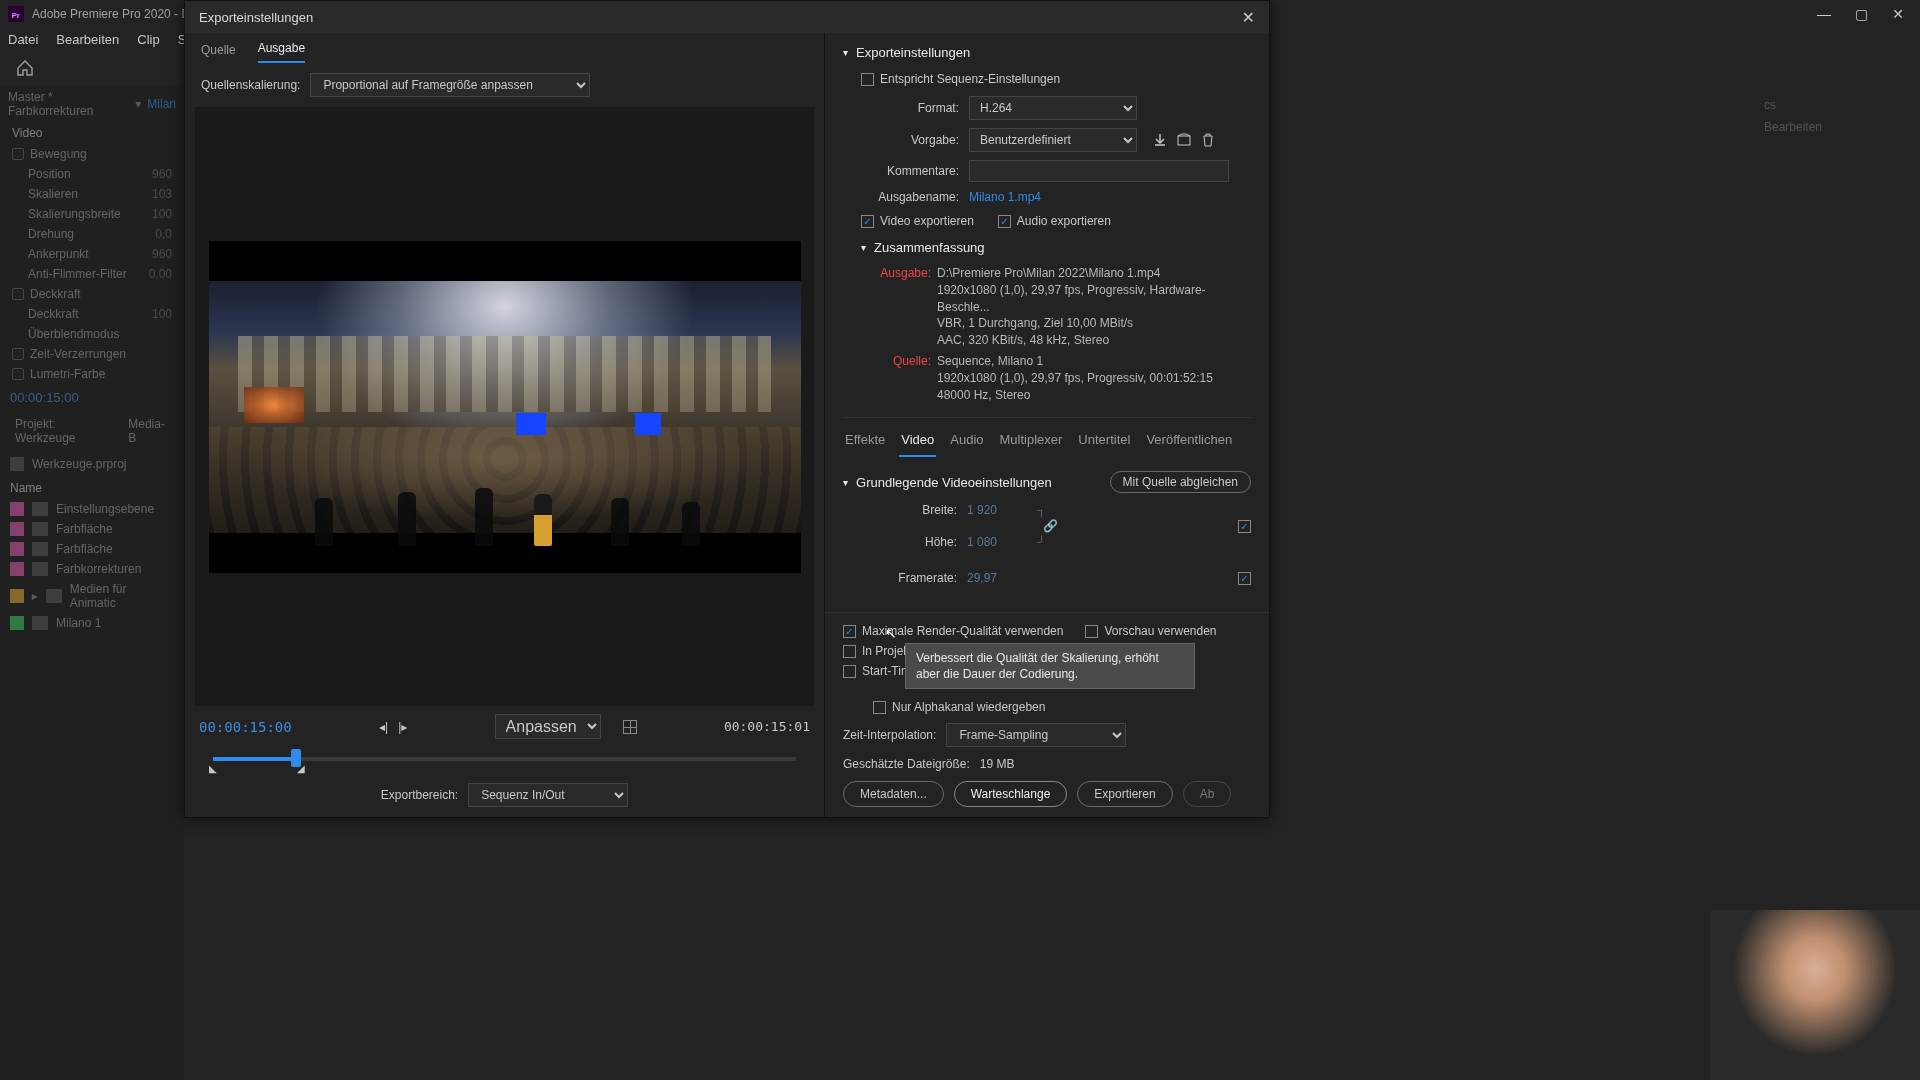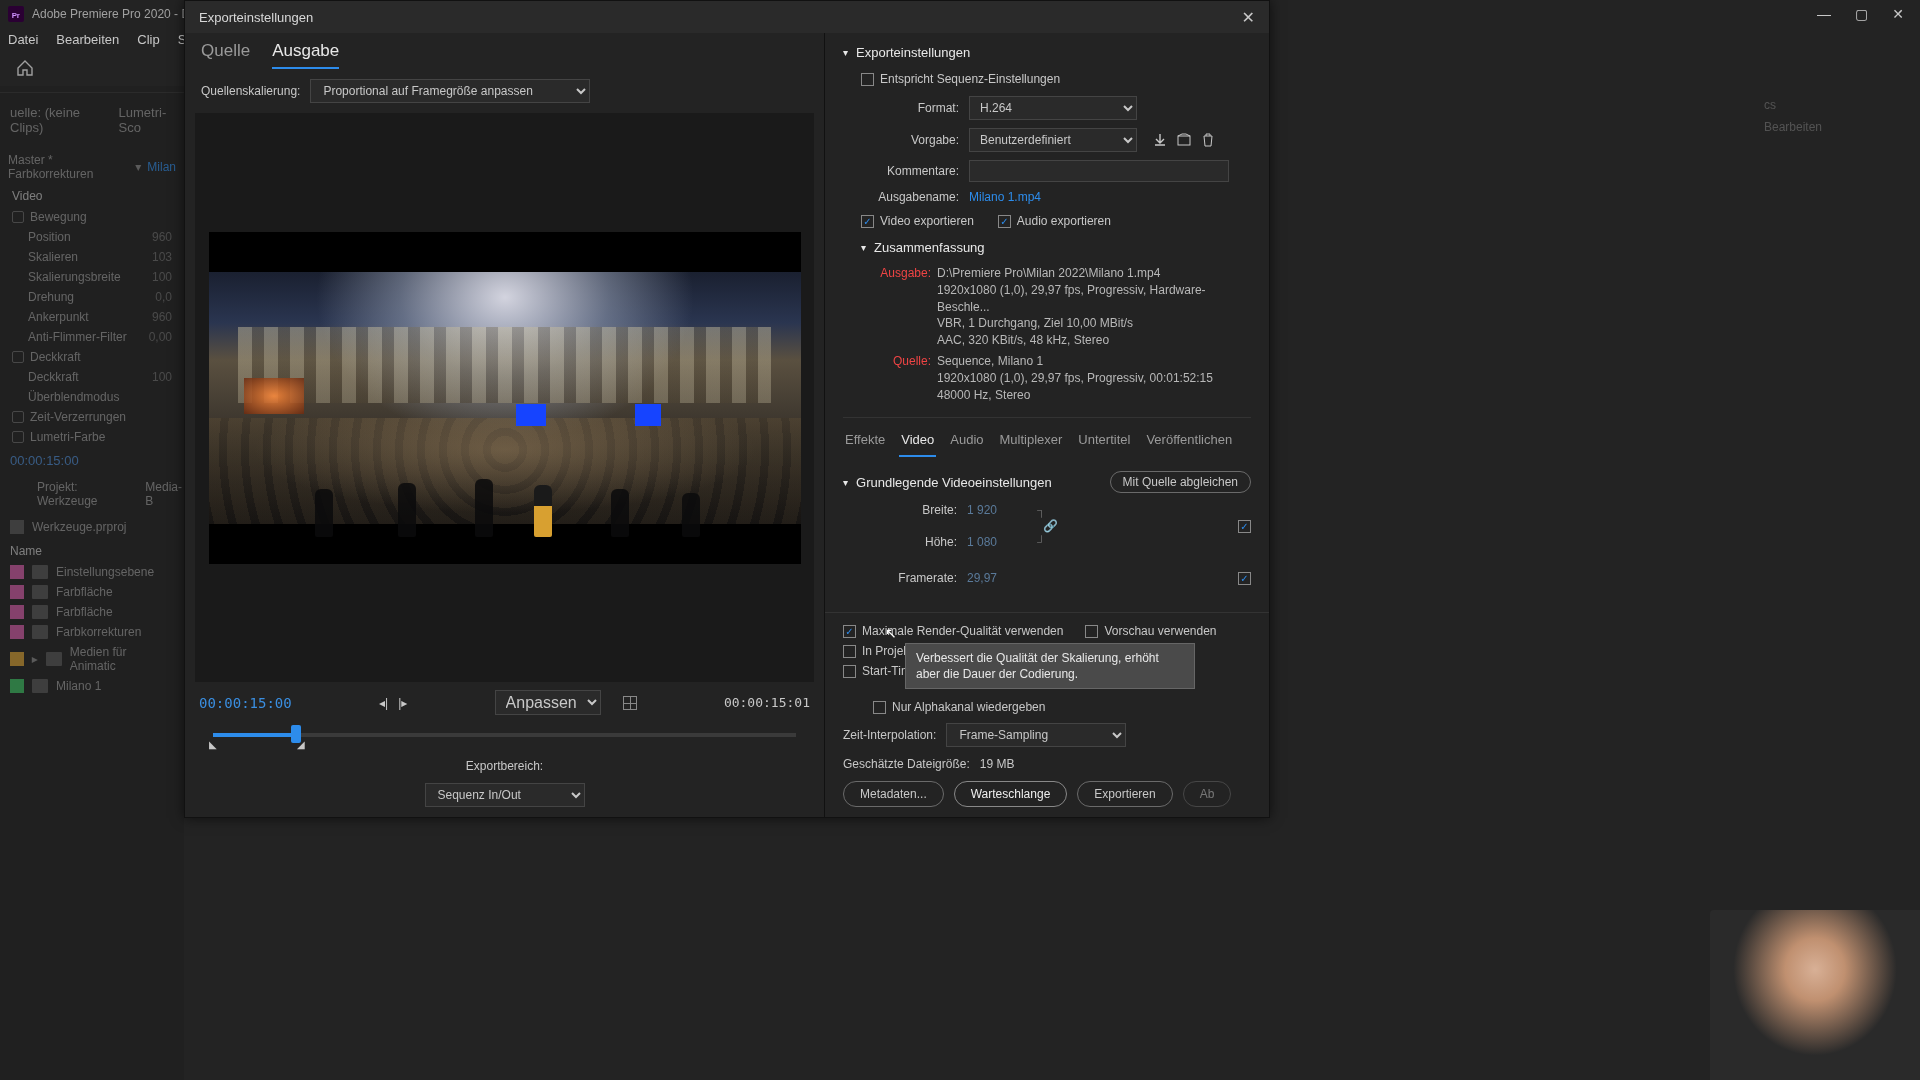--- a/index.html
+++ b/index.html
@@ -21,21 +21,21 @@
 .back-left { position:absolute; left:0; top:86px; width:184px; bottom:0; background:#1f1f1f; opacity:.55; font-size:12px; color:#9a9a9a; }
 .back-left .tabs { display:flex; gap:20px; padding:6px 8px; }
 .back-left .crumb { padding:4px 8px; display:flex; gap:6px; align-items:center; }
 .back-left .crumb .link { color:#2d8ceb; }
 .back-left .sect { padding:4px 12px; color:#c8c8c8; }
 .back-left .row { display:flex; align-items:center; padding:3px 12px; gap:6px; font-size:12px; }
 .back-left .row .fx { width:12px; height:12px; border:1px solid #666; border-radius:2px; }
 .back-left .row .name { flex:1; }
 .back-left .row .val { color:#6a6a6a; }
 .back-left .tc { padding:6px 10px; color:#4a8ad4; font-size:13px; }
-.back-left .projhdr { padding:6px 0; display:flex; gap:18px; font-size:12px;margin-left:37px; }
+.back-left .projhdr { padding:6px 15px; display:flex; gap:18px; font-size:12px; }
 .back-left .projname { padding:6px 10px; display:flex; gap:8px; align-items:center; }
 .back-left .projname .ficon { width:14px; height:14px; background:#555; }
 .back-left .col { padding:4px 10px; font-size:12px; color:#c8c8c8; }
 .back-left .prow { display:flex; align-items:center; padding:3px 10px; gap:8px; }
 .back-left .swatch { width:14px; height:14px; }
 .back-left .bicon { width:16px; height:14px; background:#555; border-radius:1px; }
 
 
 .back-right { position:absolute; right:0; top:86px; width:180px; height:100px; opacity:.4; padding:8px 16px; }
 .back-right .t { display:inline-block; margin:4px 8px; color:#9a9a9a; }
@@ -44,21 +44,21 @@
 .webcam { position:absolute; right:0; bottom:0; width:210px; height:170px; background: radial-gradient(ellipse at 50% 35%, #d8b096 0%, #c09070 20%, #2a2a2a 55%), #1a1a1a; border-top-left-radius:4px; }
 
 
 .dialog { position:absolute; left:184px; top:0; width:1086px; height:818px; background:#232323; border:1px solid #111; display:flex; flex-direction:column; box-shadow:0 0 12px rgba(0,0,0,.6); }
 .dlg-title { height:32px; display:flex; align-items:center; padding:0 14px; font-size:13px; color:#d8d8d8; background:#2a2a2a; }
 .dlg-title .x { margin-left:auto; font-size:16px; cursor:pointer; color:#c8c8c8; }
 .dlg-body { flex:1; display:flex; overflow:hidden; }
 
 
 .left { width:640px; display:flex; flex-direction:column; border-right:1px solid #111; }
-.left .srctabs { display:flex; gap:22px; padding:8px 16px 0 16px; font-size:17px; }
+.left .srctabs { display:flex; gap:22px; padding:8px 16px 0 16px; font-size:12px;align-items:flex-end; }
 .left .srctabs span { padding-bottom:6px; cursor:pointer; color:#9a9a9a; }
 .left .srctabs span.active { color:#e8e8e8; border-bottom:2px solid #2d8ceb; }
 .left .scale-row { display:flex; align-items:center; gap:10px; padding:10px 16px; font-size:12px; }
 .left .scale-row select { background:#2a2a2a; color:#c8c8c8; border:1px solid #444; padding:3px 8px; font-size:12px; width:280px; }
 
 .preview-wrap { flex:1; display:flex; align-items:center; justify-content:center; background:#1a1a1a; margin:0 10px; }
 .preview { width:592px; height:332px; background:#000; position:relative; overflow:hidden; }
 .preview .img {
   position:absolute; left:0; right:0; top:40px; bottom:40px;
   background:
@@ -98,21 +98,21 @@
 .transport .grid-ic::before { left:50%; top:0; bottom:0; width:1px; }
 .transport .grid-ic::after { top:50%; left:0; right:0; height:1px; }
 
 .timeline { position:relative; height:30px; margin:4px 14px 2px 14px; }
 .timeline .track { position:absolute; left:0; right:0; top:14px; height:4px; background:#3a3a3a; }
 .timeline .prog { position:absolute; left:0; width:82px; top:14px; height:4px; background:#2d8ceb; }
 .timeline .head { position:absolute; left:78px; top:6px; width:10px; height:18px; background:#2d8ceb; border-radius:2px; }
 .timeline .in-m { position:absolute; left:-4px; top:20px; color:#c8c8c8; font-size:10px; }
 .timeline .out-m { position:absolute; left:84px; top:20px; color:#c8c8c8; font-size:10px; }
 
-.range-row { display:flex; align-items:center; gap:10px; padding:4px 14px 10px 14px; justify-content:center; font-size:12px;flex-direction:column; }
+.range-row { display:flex; align-items:center; gap:10px; padding:4px 14px 10px 14px; justify-content:center; font-size:12px; }
 .range-row select { background:#2a2a2a; color:#c8c8c8; border:1px solid #444; padding:3px 8px; font-size:12px; width:160px; }
 
 
 .right { flex:1; display:flex; flex-direction:column; overflow:hidden; }
 .right .scroll { flex:1; overflow:auto; padding:6px 18px 4px 18px; }
 .sect-hdr { display:flex; align-items:center; gap:8px; color:#e8e8e8; font-size:13px; padding:6px 0; cursor:pointer; }
 .sect-hdr .chev { font-size:10px; }
 .form-row { display:flex; align-items:center; padding:4px 0 4px 18px; gap:10px; font-size:12px; }
 .form-row .lbl { width:98px; text-align:right; color:#c8c8c8; }
 .form-row select, .form-row input[type=text] { background:#2a2a2a; color:#c8c8c8; border:1px solid #444; padding:3px 6px; font-size:12px; }
@@ -183,24 +183,20 @@
 </div>
 <div class="toolbar-row">
   <span class="home">
     <svg viewBox="0 0 18 18">
         <path d="M2 9 L9 2 L16 9 L16 16 L11 16 L11 11 L7 11 L7 16 L2 16 Z" fill="none" stroke="#a0a0a0" stroke-width="1.4"></path>
       </svg>
   </span>
 </div>
 
 <div class="back-left">
-  <div class="tabs">
-    <span>uelle: (keine Clips)</span>
-    <span>Lumetri-Sco</span>
-  </div>
   <div class="crumb">
     <span>Master * Farbkorrekturen</span>
     <span style="color:#888;">▾</span>
     <span class="link">Milan</span>
   </div>
   <div class="sect">Video</div>
   <div class="row">
       <span class="fx"></span>
       <span class="name">Bewegung</span>
     </div>

